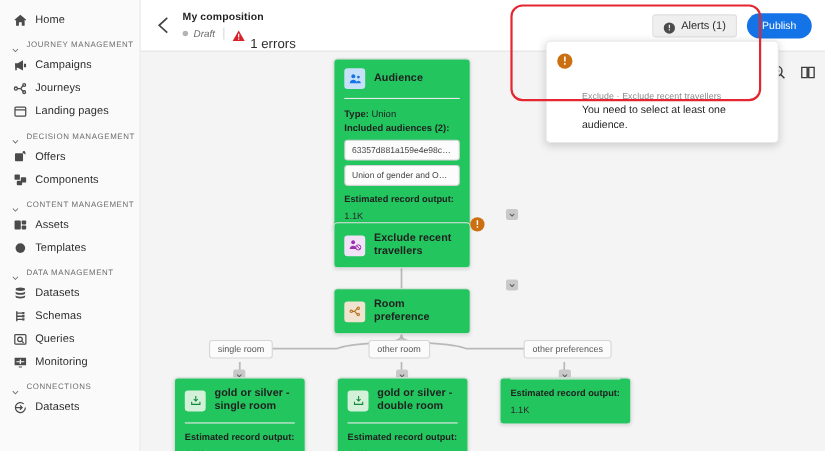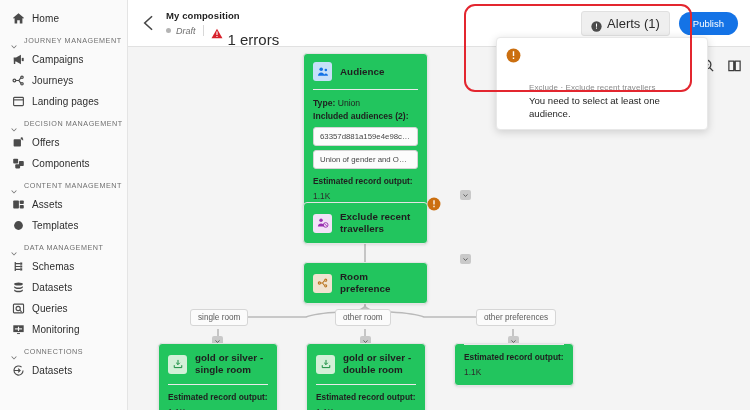--- a/index.html
+++ b/index.html
@@ -76,32 +76,32 @@
     margin-top: 2px; height: 13px;
   }
   .status-dot {
     width: 5px; height: 5px; border-radius: 50%;
     background: #b4b4b4; flex: none;
   }
   #status-text {
     font-size: 9px; color: #6e6e6e; font-style: italic;
   }
   .vdiv { width: 1px; height: 11px; background: #d8d8d8; margin: 0 2px; }
-  #error-count { font-size: 15px; color: #2c2c2c; margin-top: 18px; }
+  #error-count { font-size: 12px; color: #2c2c2c; margin-top: 18px; }
   .warn-tri { width: 12px; height: 11px; flex: none; }
 
   #alerts-btn {
     display: flex; align-items: center; gap: 5px;
     background: #efefef; border: 1px solid #e0e0e0;
     border-radius: 3px;
     padding: 4px 9px;
     cursor: pointer;
     margin-right: 9px;
   }
-  #alerts-label { font-size: 13px; color: #2c2c2c; white-space: nowrap; }
+  #alerts-label { font-size: 10px; color: #2c2c2c; white-space: nowrap; }
   .alert-dot-icon { width: 11px; height: 11px; flex: none; }
 
   #publish-btn {
     background: #1473e6; color: #ffffff;
     border: none; border-radius: 13px;
     font-size: 9.5px; font-family: inherit;
     padding: 6px 14px;
     cursor: pointer;
     white-space: nowrap;
   }
@@ -352,37 +352,37 @@
       <span class="chev">
         <svg viewBox="0 0 12 12" fill="currentColor">
             <path d="M2 4.2 6 8.4l4-4.2-.9-.8L6 6.6 2.9 3.4z"></path>
           </svg>
       </span>
       <span class="section-label">DATA MANAGEMENT</span>
     </div>
 
     <div class="nav-item">
       <span class="nav-icon">
+        <svg viewBox="0 0 16 16" fill="currentColor">
+            <ellipse cx="8" cy="3.6" rx="5.3" ry="1.9"></ellipse>
+            <path d="M2.7 6v2c0 1 2.4 1.9 5.3 1.9S13.3 9 13.3 8V6c0 1-2.4 1.9-5.3 1.9S2.7 7 2.7 6z"></path>
+            <path d="M2.7 10v2c0 1 2.4 1.9 5.3 1.9s5.3-.9 5.3-1.9v-2c0 1-2.4 1.9-5.3 1.9S2.7 11 2.7 10z"></path>
+          </svg>
+      </span>
+      <span class="nav-label">Datasets</span>
+    </div>
+
+    <div class="nav-item">
+      <span class="nav-icon">
         <svg viewBox="0 0 16 16" fill="none" stroke="currentColor" stroke-width="1.5">
             <path d="M4 2.5v11M4 4.5h6M4 8h6M4 11.5h6"></path>
             <path d="M10 3.2h2.6v2.6H10zM10 6.7h2.6v2.6H10zM10 10.2h2.6v2.6H10z" fill="currentColor" stroke="none"></path>
           </svg>
       </span>
       <span class="nav-label">Schemas</span>
-    </div>
-
-    <div class="nav-item">
-      <span class="nav-icon">
-        <svg viewBox="0 0 16 16" fill="currentColor">
-            <ellipse cx="8" cy="3.6" rx="5.3" ry="1.9"></ellipse>
-            <path d="M2.7 6v2c0 1 2.4 1.9 5.3 1.9S13.3 9 13.3 8V6c0 1-2.4 1.9-5.3 1.9S2.7 7 2.7 6z"></path>
-            <path d="M2.7 10v2c0 1 2.4 1.9 5.3 1.9s5.3-.9 5.3-1.9v-2c0 1-2.4 1.9-5.3 1.9S2.7 11 2.7 10z"></path>
-          </svg>
-      </span>
-      <span class="nav-label">Datasets</span>
     </div>
 
     <div class="nav-item">
       <span class="nav-icon">
         <svg viewBox="0 0 16 16" fill="none" stroke="currentColor" stroke-width="1.4">
             <rect x="1.8" y="2.6" width="12.4" height="10.8" rx="1"></rect>
             <circle cx="7.6" cy="8" r="2.6"></circle>
             <path d="M9.6 10l2.2 2.2"></path>
           </svg>
       </span>

